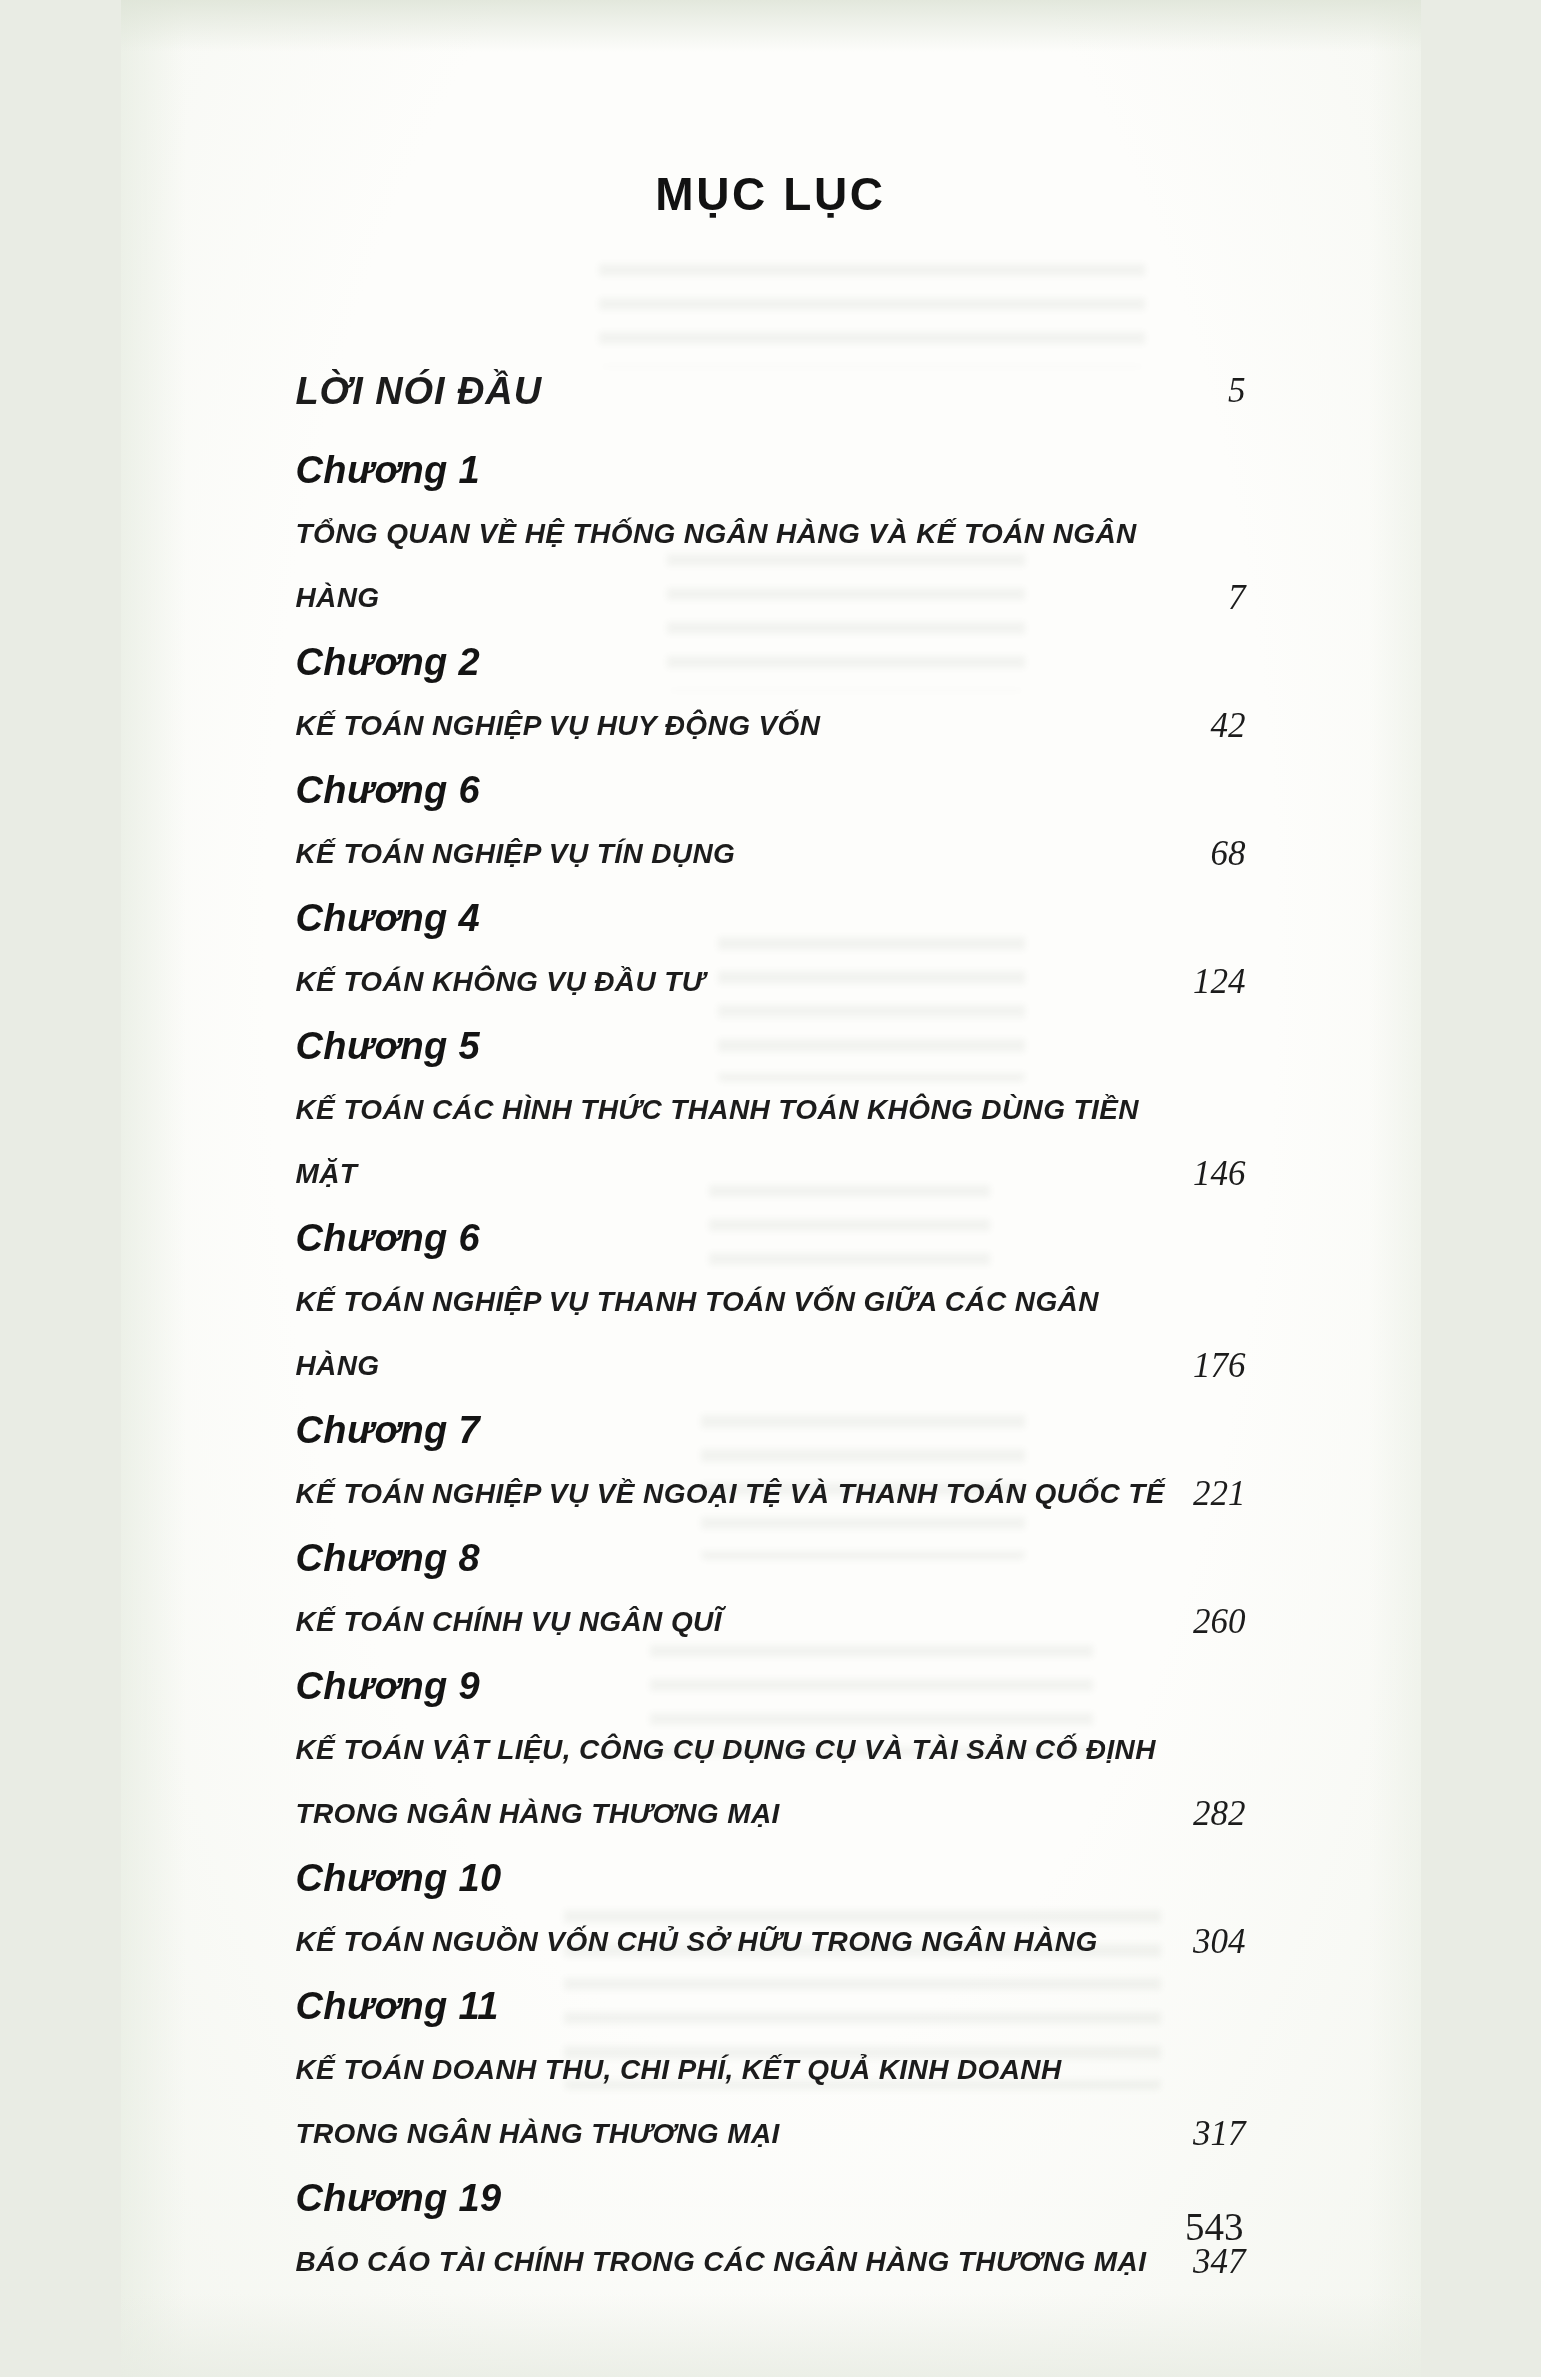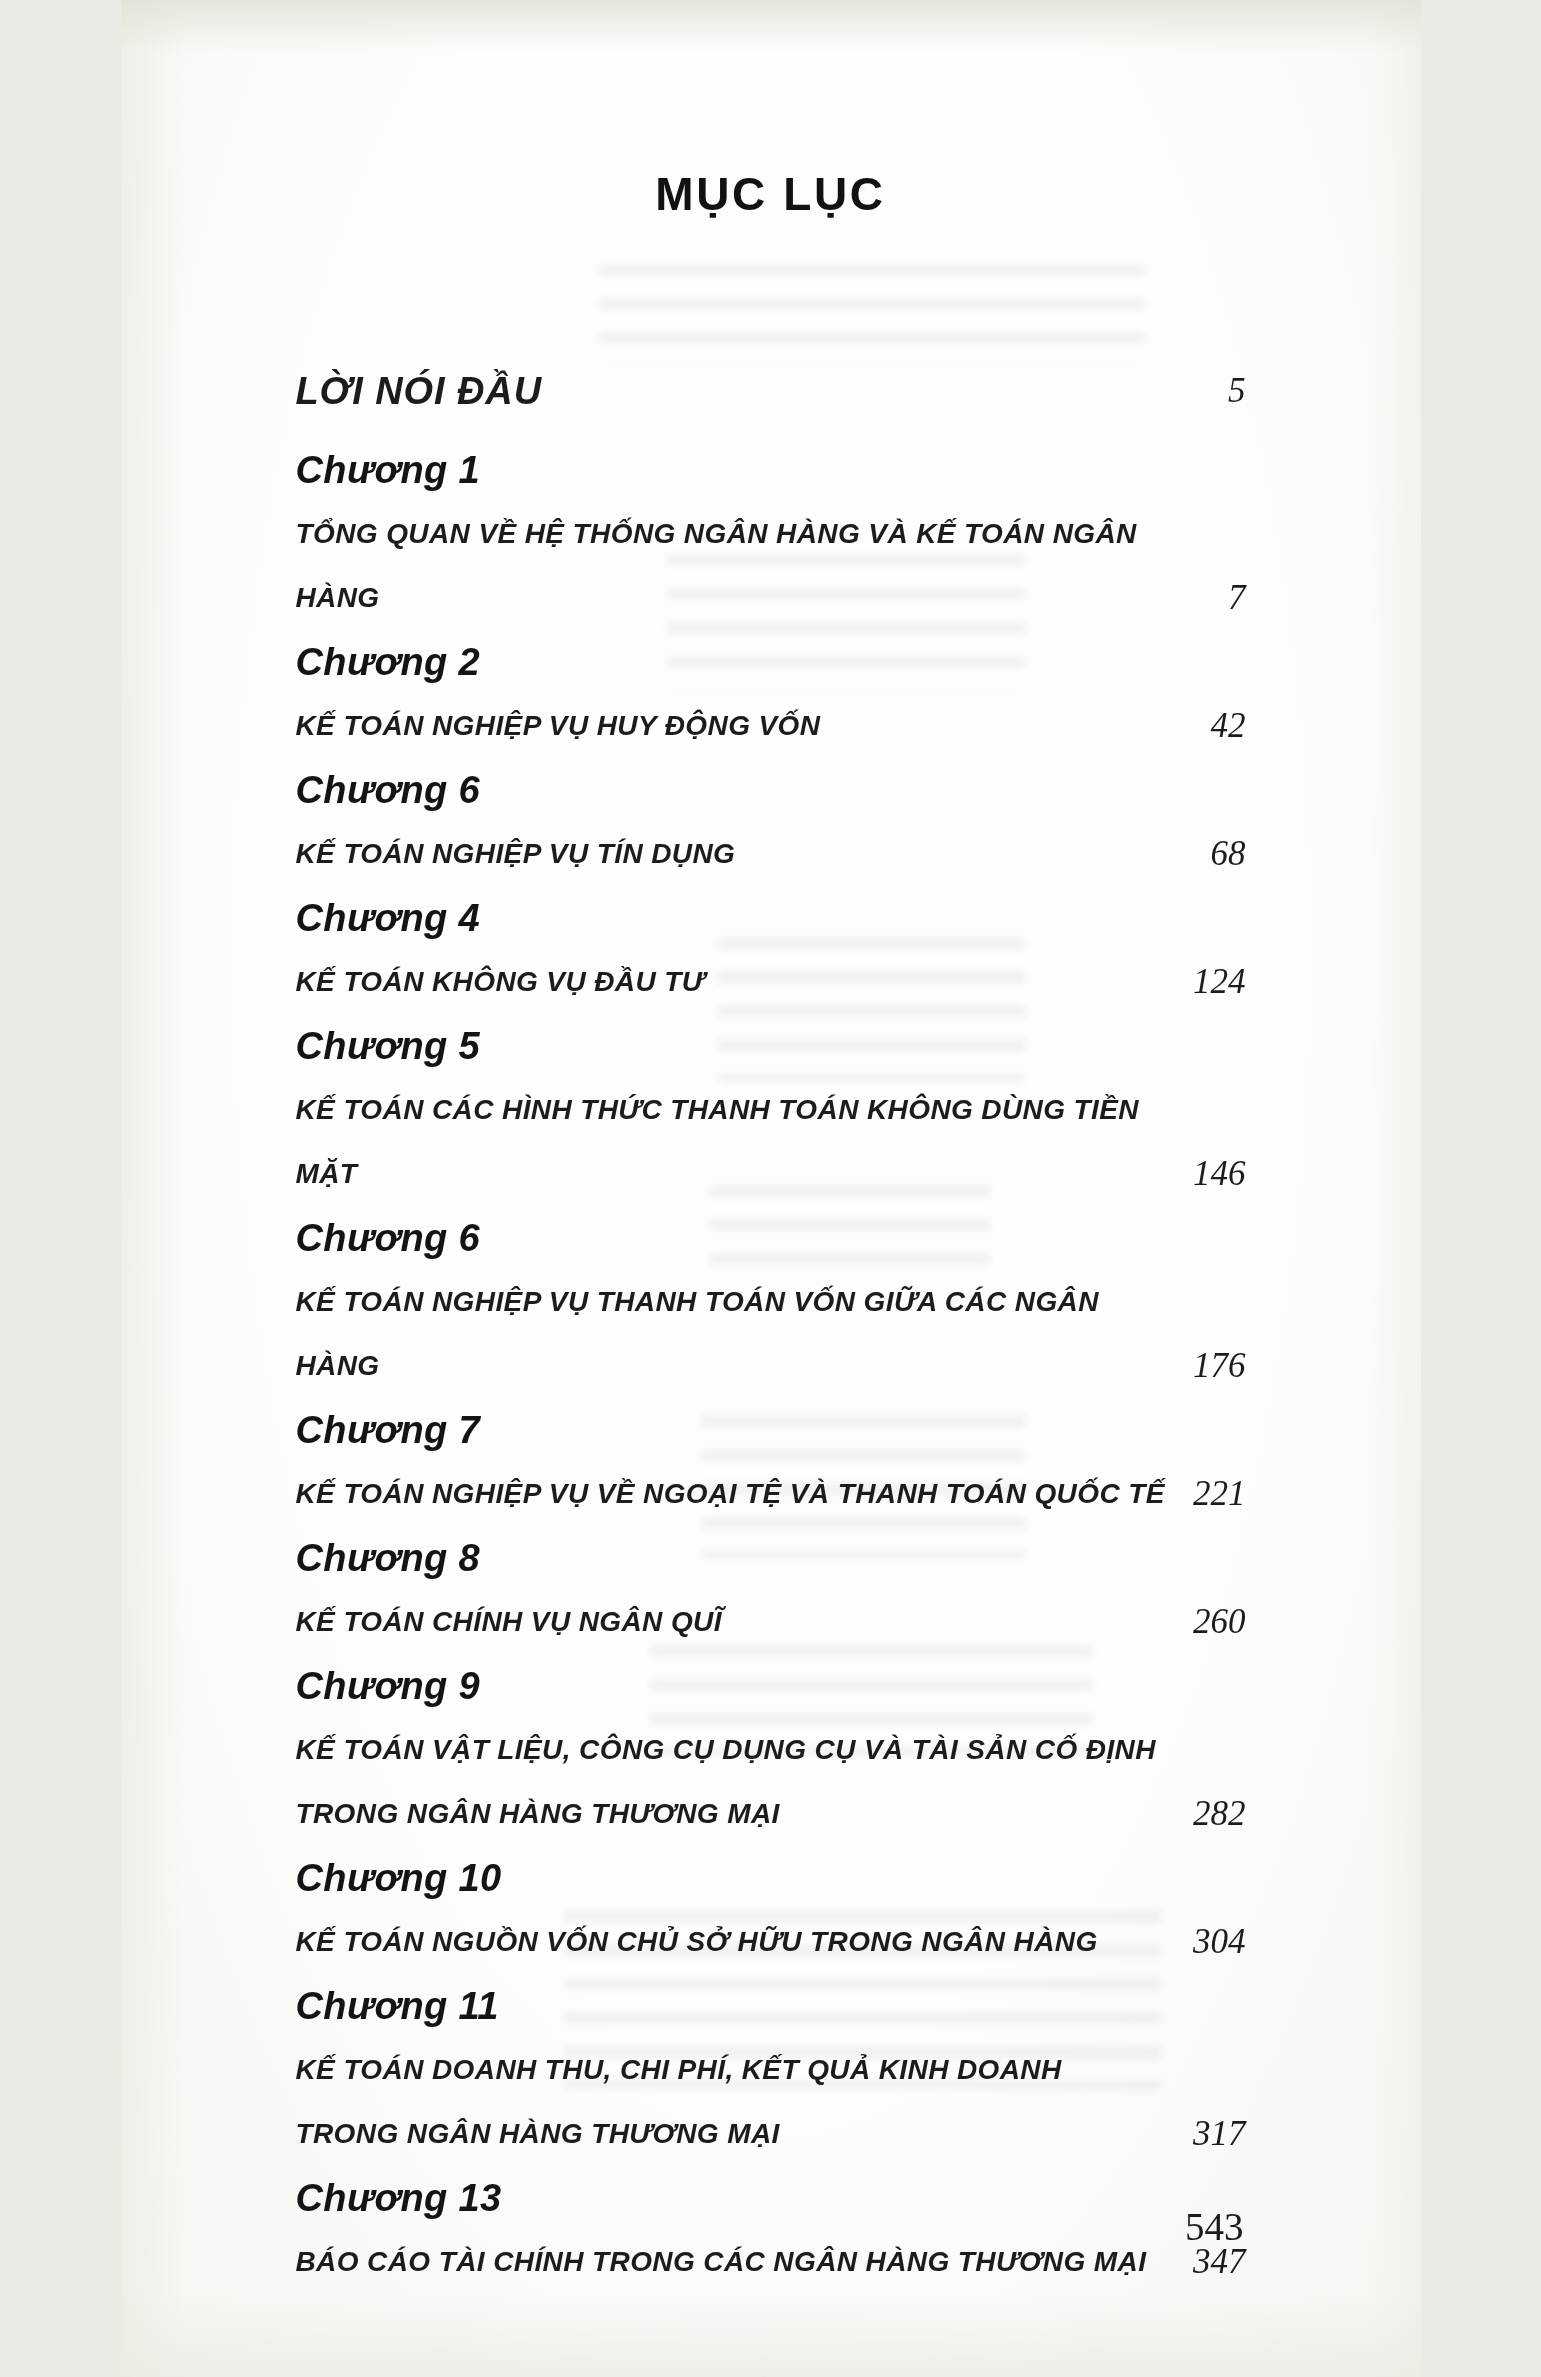--- a/index.html
+++ b/index.html
@@ -199,21 +199,21 @@
 
     <div class="chapter">
       <div class="chapter-heading">Chương 11</div>
       <div class="row">
         <span class="entry-title">KẾ TOÁN DOANH THU, CHI PHÍ, KẾT QUẢ KINH DOANH TRONG NGÂN HÀNG THƯƠNG MẠI</span>
         <span class="entry-page">317</span>
       </div>
     </div>
 
     <div class="chapter">
-      <div class="chapter-heading">Chương 13</div>
+      <div class="chapter-heading">Chương 19</div>
       <div class="row">
         <span class="entry-title">BÁO CÁO TÀI CHÍNH TRONG CÁC NGÂN HÀNG THƯƠNG MẠI</span>
         <span class="entry-page">347</span>
       </div>
     </div>
 
   </div>
 
   <div class="folio">543</div>
 

